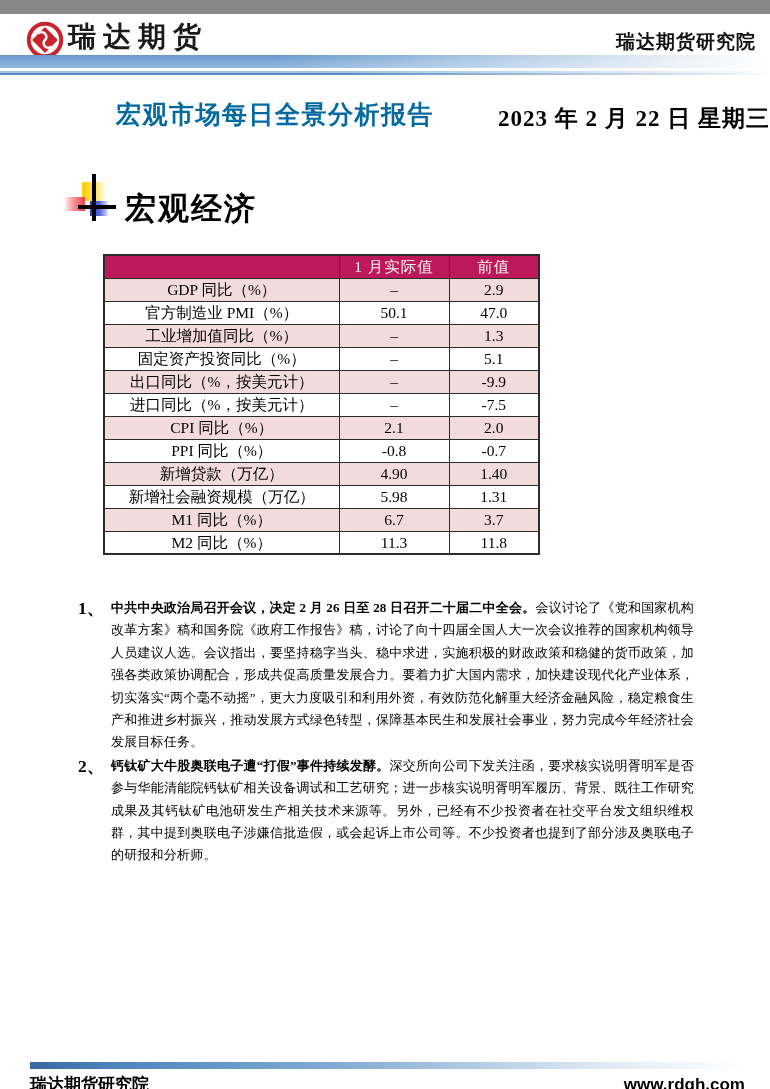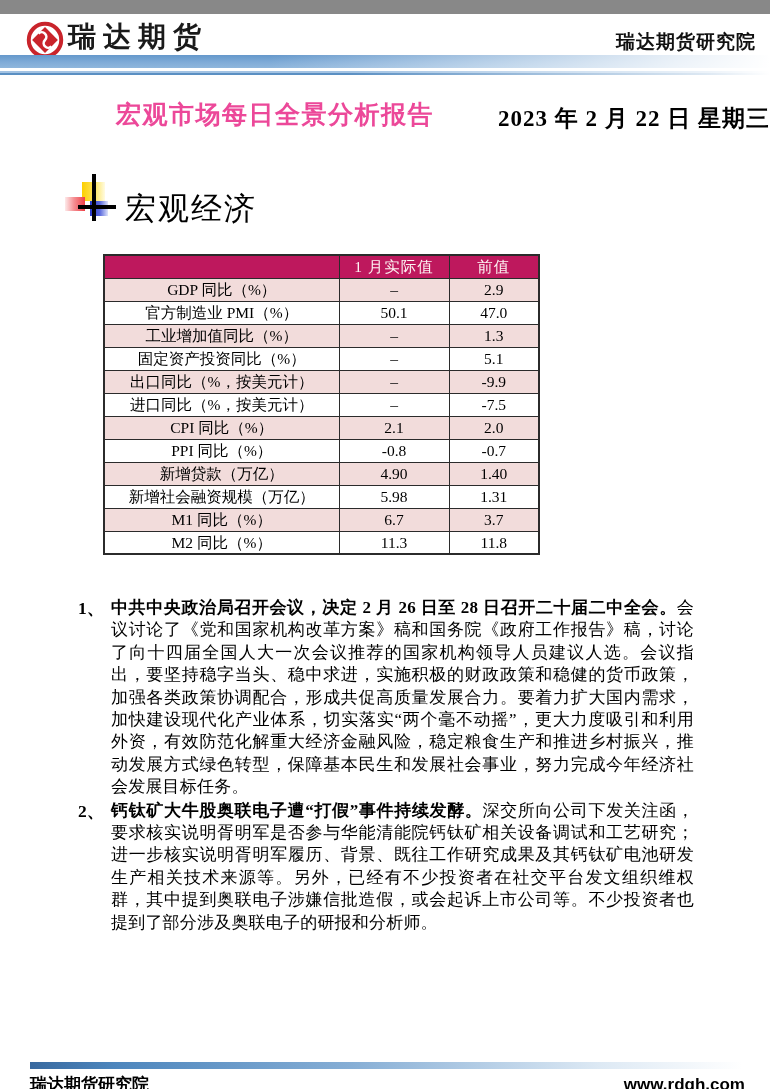--- a/index.html
+++ b/index.html
@@ -37,41 +37,41 @@
     position:absolute; left:0; top:57px; width:770px; height:4px;
     background:
       linear-gradient(to right, rgba(255,255,255,0) 0%, rgba(255,255,255,0) 45%, rgba(255,255,255,.8) 92%, #ffffff 100%),
       linear-gradient(180deg, #a3c3e3 0% 42%, #ffffff 42% 55%, #5b90c3 55% 100%);
   }
 
   
   .report-title {
     position:absolute; left:116px; top:84px;
     font-family:"Liberation Sans", sans-serif; font-weight:bold;
-    font-size:25px; letter-spacing:1.5px; color:#ec4899;
+    font-size:25px; letter-spacing:1.5px; color:#0369a1;
   }
   .report-date {
     position:absolute; left:498px; top:89px;
     font-weight:bold; font-size:23px; letter-spacing:1px; color:#000;
   }
 
   
   .sec-icon { position:absolute; left:64px; top:158px; width:58px; height:52px; }
   .sq { position:absolute; }
   .sq-yellow { left:18px; top:10px; width:23px; height:19px;
     background:linear-gradient(to right, #fdcf00 0%, #fde45e 55%, #fffbe2 100%); }
   .sq-red { left:1px; top:25px; width:20px; height:14px;
     background:linear-gradient(to left, #ee3f46 0%, #f58f93 55%, #fdeaea 100%); }
   .sq-blue { left:26px; top:29px; width:18px; height:15px;
     background:linear-gradient(to right, #2636c8 0%, #5a6ade 55%, #dfe4fa 100%); }
   .cross-v { position:absolute; left:28px; top:2px; width:4px; height:47px; background:#000; }
   .cross-h { position:absolute; left:14px; top:33px; width:38px; height:4px; background:#000; }
   .section-title {
     position:absolute; left:125px; top:174px;
-    font-size:31px; font-weight:normal; letter-spacing:2px; color:#000;
+    font-size:31px; font-weight:bold; letter-spacing:2px; color:#000;
   }
 
   
   .macro-table {
     position:absolute; left:103px; top:240px; width:435px;
     border-collapse:collapse; table-layout:fixed;
     font-size:15.5px;
   }
   .macro-table col.c1 { width:235px; }
   .macro-table col.c2 { width:110px; }
@@ -85,21 +85,21 @@
     background:#be185d; color:#fdf2f2; font-weight:normal; letter-spacing:1px;
   }
   .macro-table tbody tr:nth-child(odd) td { background:#f2dcdb; }
   .macro-table tbody tr:nth-child(even) td { background:#ffffff; }
 
   
   .news-list { position:absolute; left:78px; top:583px; width:616px; }
   .para { display:flex; margin-bottom:1px; }
   .para-num { flex:0 0 33px; font-weight:bold; font-size:17.5px; line-height:22.4px; }
   .para-text {
-    flex:1; font-size:17px; line-height:22.4px; text-align:justify;
+    flex:1; font-size:13px; line-height:22.4px; text-align:justify;
     letter-spacing:.2px;
   }
   .para-text b { font-weight:bold; }
 
   
   .bar-footer {
     position:absolute; left:30px; top:1048px; width:712px; height:7px;
     background:linear-gradient(to right, #38699f 0%, #4d86bd 12%, #86aed5 45%, #dde9f4 80%, #ffffff 100%);
   }
   .footer-row {

